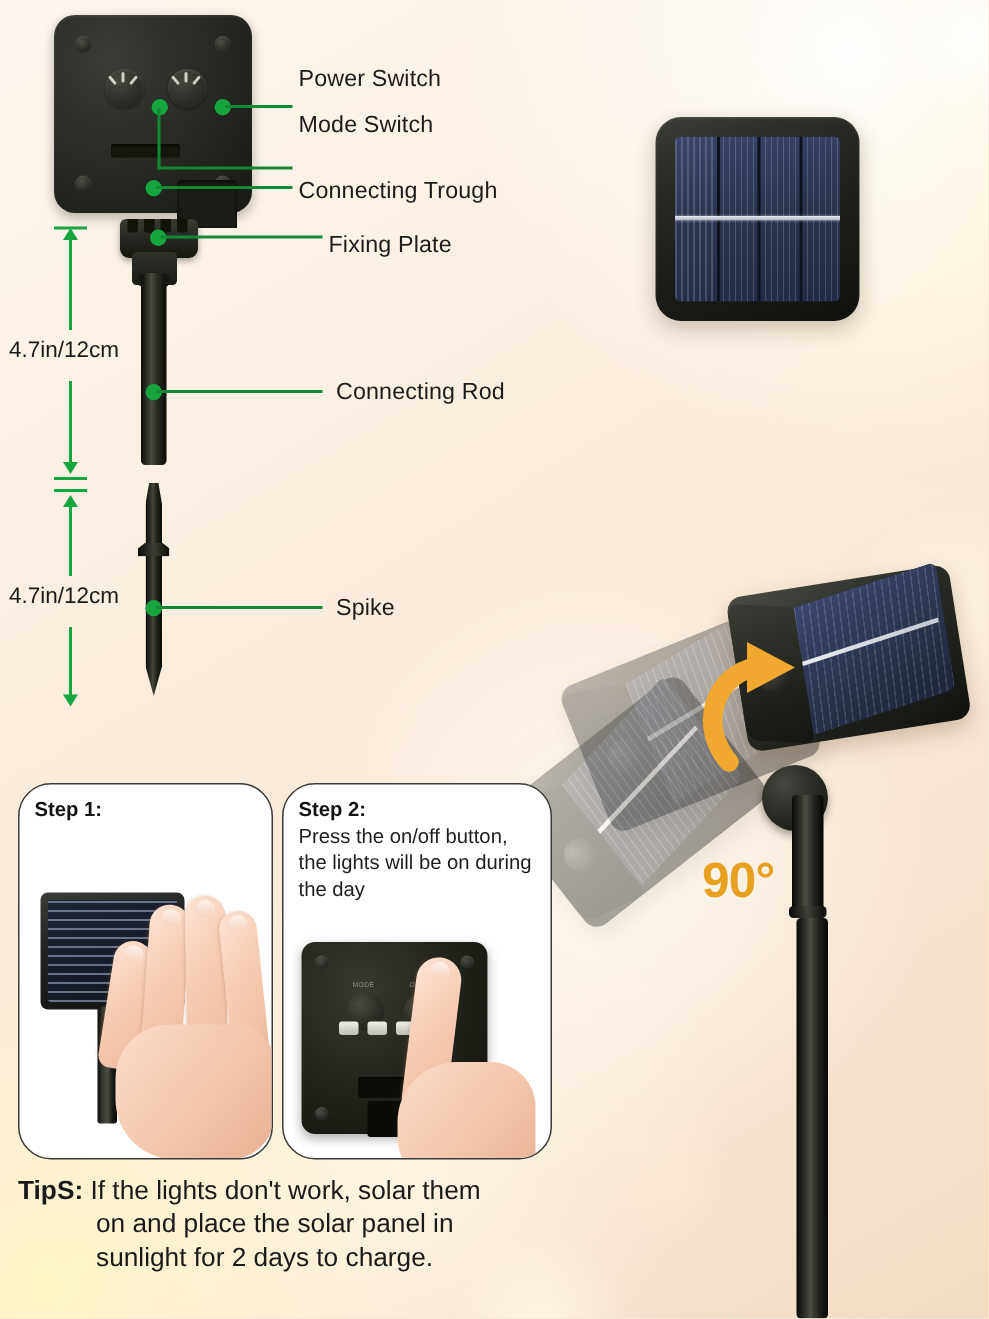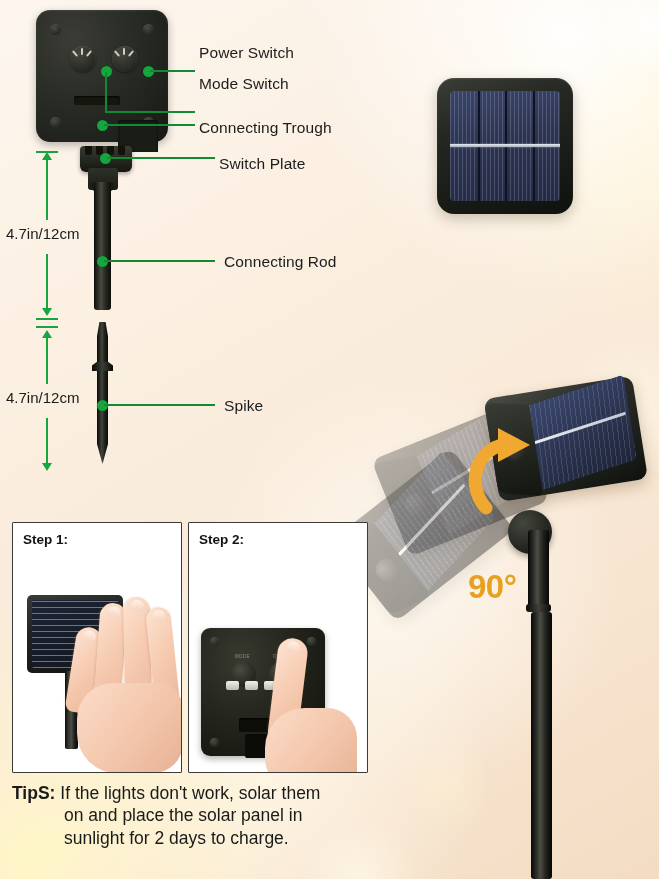--- a/index.html
+++ b/index.html
@@ -160,21 +160,21 @@
     width:24px; height:24px; position:relative;
   }
 
   
   .section-title {
     position:absolute; left:14px; top:487px;
     font-size:26px; font-weight:bold; color:#141414; letter-spacing:-0.3px;
   }
   .step-box {
     position:absolute; top:522px; height:251px;
-    background:#ffffff; border:1.6px solid #3a3a3a; border-radius:1px;
+    background:#ffffff; border:1.6px solid #3a3a3a; border-radius:22px;
     overflow:hidden;
   }
   #step-1 { left:12px; width:170px; }
   #step-2 { left:188px; width:180px; }
   .step-head {
     font-size:13.5px; font-weight:bold; color:#131313; margin:9px 0 2px 10px;
   }
   .step-body {
     font-size:13.5px; color:#1e1e1e; margin:0 8px 0 10px; line-height:1.28;
   }
@@ -357,21 +357,21 @@
   <div class="leader-v" style="left:105px;top:72px;height:40px;"></div>
   <div class="leader" style="left:105px;top:111px;width:90px;"></div>
   <div class="abs lbl" style="left:199px;top:76px;">Mode Switch</div>
 
   <div class="dot" style="left:97px;top:120px;"></div>
   <div class="leader" style="left:104px;top:124px;width:91px;"></div>
   <div class="abs lbl" style="left:199px;top:120px;">Connecting Trough</div>
 
   <div class="dot" style="left:100px;top:153px;"></div>
   <div class="leader" style="left:107px;top:157px;width:108px;"></div>
-  <div class="abs lbl" style="left:219px;top:156px;">Switch Plate</div>
+  <div class="abs lbl" style="left:219px;top:156px;">Fixing Plate</div>
 
   <div class="dot" style="left:97px;top:256px;"></div>
   <div class="leader" style="left:104px;top:260px;width:111px;"></div>
   <div class="abs lbl" style="left:224px;top:254px;">Connecting Rod</div>
 
   <div class="dot" style="left:97px;top:400px;"></div>
   <div class="leader" style="left:104px;top:404px;width:111px;"></div>
   <div class="abs lbl" style="left:224px;top:398px;">Spike</div>
 
   <div class="dim-arrow up" style="left:42px;top:152px;"></div>
@@ -465,20 +465,21 @@
         <div class="finger" style="left:85px;top:20px;width:25px;height:98px;transform:rotate(-6deg);">
             <div class="nail"></div>
           </div>
         <div class="palm" style="left:12px;top:96px;width:106px;height:90px;"></div>
       </div>
     </div>
   </div>
 
   <div class="step-box" id="step-2">
     <div class="step-head">Step 2:</div>
+    <div class="step-body">Press the on/off button, the lights will be on during the day</div>
     <div class="photo" style="height:152px;">
       <div class="p2-back">
         <div class="screw" style="left:9px;top:9px;width:9px;height:9px;"></div>
         <div class="screw" style="right:9px;top:9px;width:9px;height:9px;"></div>
         <div class="screw" style="left:9px;bottom:9px;width:9px;height:9px;"></div>
         <div class="screw" style="right:9px;bottom:9px;width:9px;height:9px;"></div>
         <div class="p2-tiny" style="left:34px;top:26px;">MODE</div>
         <div class="p2-tiny" style="left:72px;top:26px;">ON/OFF</div>
         <div class="p2-knob" style="left:30px;top:34px;"></div>
         <div class="p2-knob" style="left:68px;top:34px;"></div>

